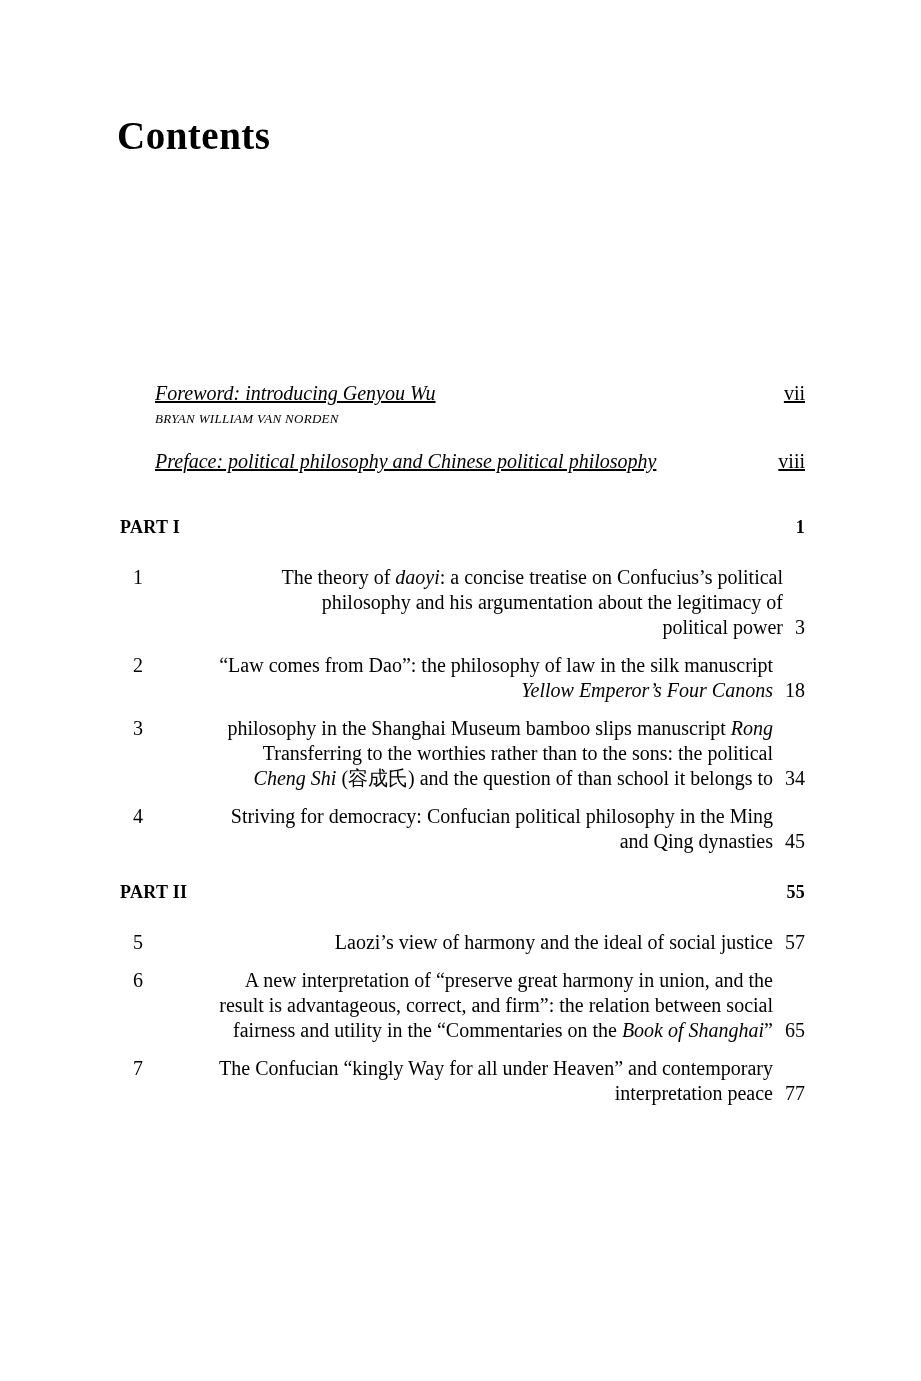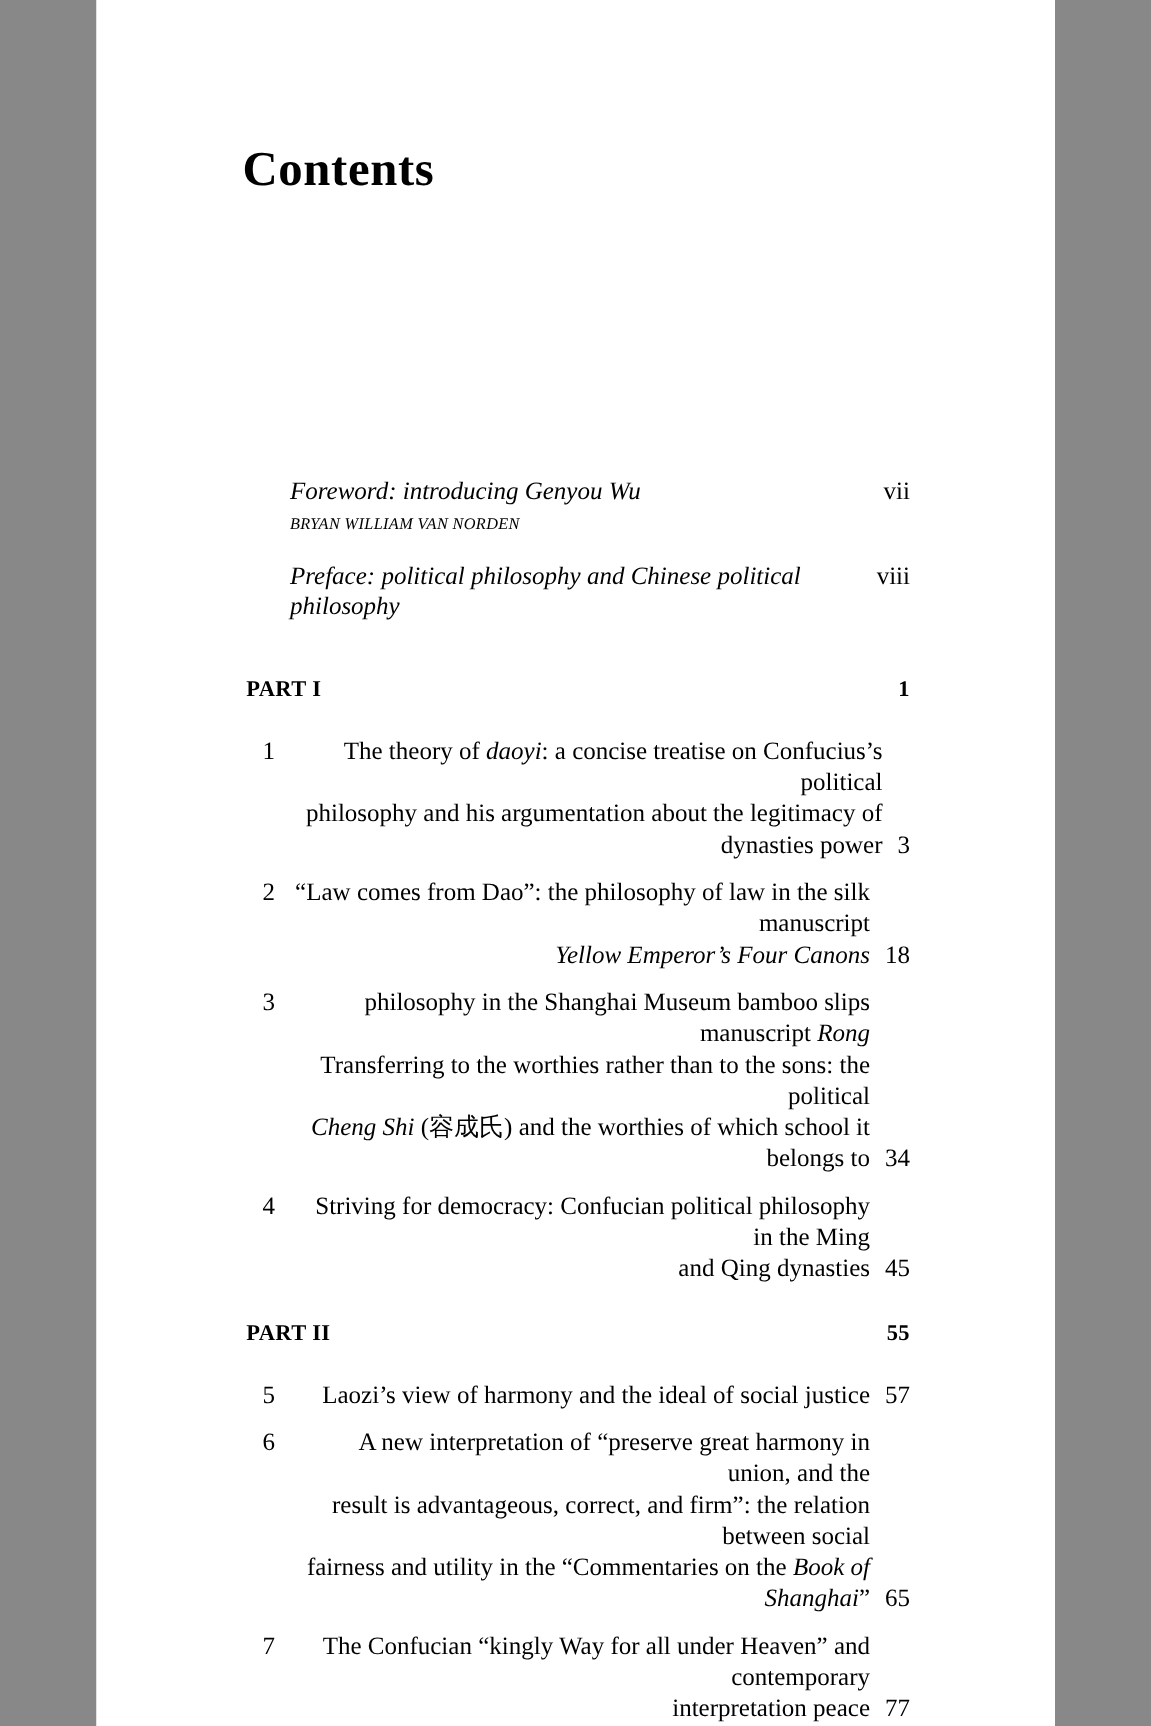--- a/index.html
+++ b/index.html
@@ -1,17 +1,17 @@
 <!DOCTYPE html>
 <html><head>
 <meta charset="utf-8">
 <style>
   html, body { margin: 0; padding: 0; background: #888; }
   .page {
-    width: 767px;
+    width: 921px;
     height: 1381px;
     background: #ffffff;
     color: #000000;
     font-family: "Liberation Serif", serif;
     box-sizing: border-box;
     margin: 0 auto;
     overflow: hidden;
   }
   .title {
     margin: 0;
@@ -24,21 +24,21 @@
   }
   .toc {
     margin-left: 120px;
     margin-right: 116px;
     padding-top: 221px;
     font-size: 20px;
   }
   .it { font-style: italic; }
   
   .fm-entry { margin-bottom: 22px; }
-  .fm-row { display: flex; padding-left: 35px; line-height: 24px; }
+  .fm-row { display: flex; padding-left: 35px; line-height: 24px; text-decoration: underline; }
   .fm-title { flex: 1; font-style: italic; }
   .fm-author {
     padding-left: 35px;
     margin-top: 6px;
     font-style: italic;
     font-size: 13px;
     line-height: 16px;
     letter-spacing: 0.3px;
   }
   
@@ -86,38 +86,38 @@
         <div class="part">
           <div class="part-heading">
             <div class="part-label">PART I</div>
             <div class="pg">1</div>
           </div>
           <div class="chapter">
             <div class="num">1</div>
             <div class="text">
               <span class="line"><span>The theory of </span><span class="it">daoyi</span><span>: a concise treatise on Confucius’s political</span></span>
               <span class="line"><span>philosophy and his argumentation about the legitimacy of</span></span>
-              <span class="line"><span>dynasties power</span></span>
+              <span class="line"><span>political power</span></span>
             </div>
             <div class="pg">3</div>
           </div>
           <div class="chapter">
             <div class="num">2</div>
             <div class="text">
               <span class="line"><span>“Law comes from Dao”: the philosophy of law in the silk manuscript</span></span>
               <span class="line"><span class="it">Yellow Emperor’s Four Canons</span></span>
             </div>
             <div class="pg">18</div>
           </div>
           <div class="chapter">
             <div class="num">3</div>
             <div class="text">
               <span class="line"><span>philosophy in the Shanghai Museum bamboo slips manuscript </span><span class="it">Rong</span></span>
               <span class="line"><span>Transferring to the worthies rather than to the sons: the political</span></span>
-              <span class="line"><span class="it">Cheng Shi</span><span> (容成氏) and the worthies of which school it belongs to</span></span>
+              <span class="line"><span class="it">Cheng Shi</span><span> (容成氏) and the question of than school it belongs to</span></span>
             </div>
             <div class="pg">34</div>
           </div>
           <div class="chapter">
             <div class="num">4</div>
             <div class="text">
               <span class="line"><span>Striving for democracy: Confucian political philosophy in the Ming</span></span>
               <span class="line"><span>and Qing dynasties</span></span>
             </div>
             <div class="pg">45</div>

